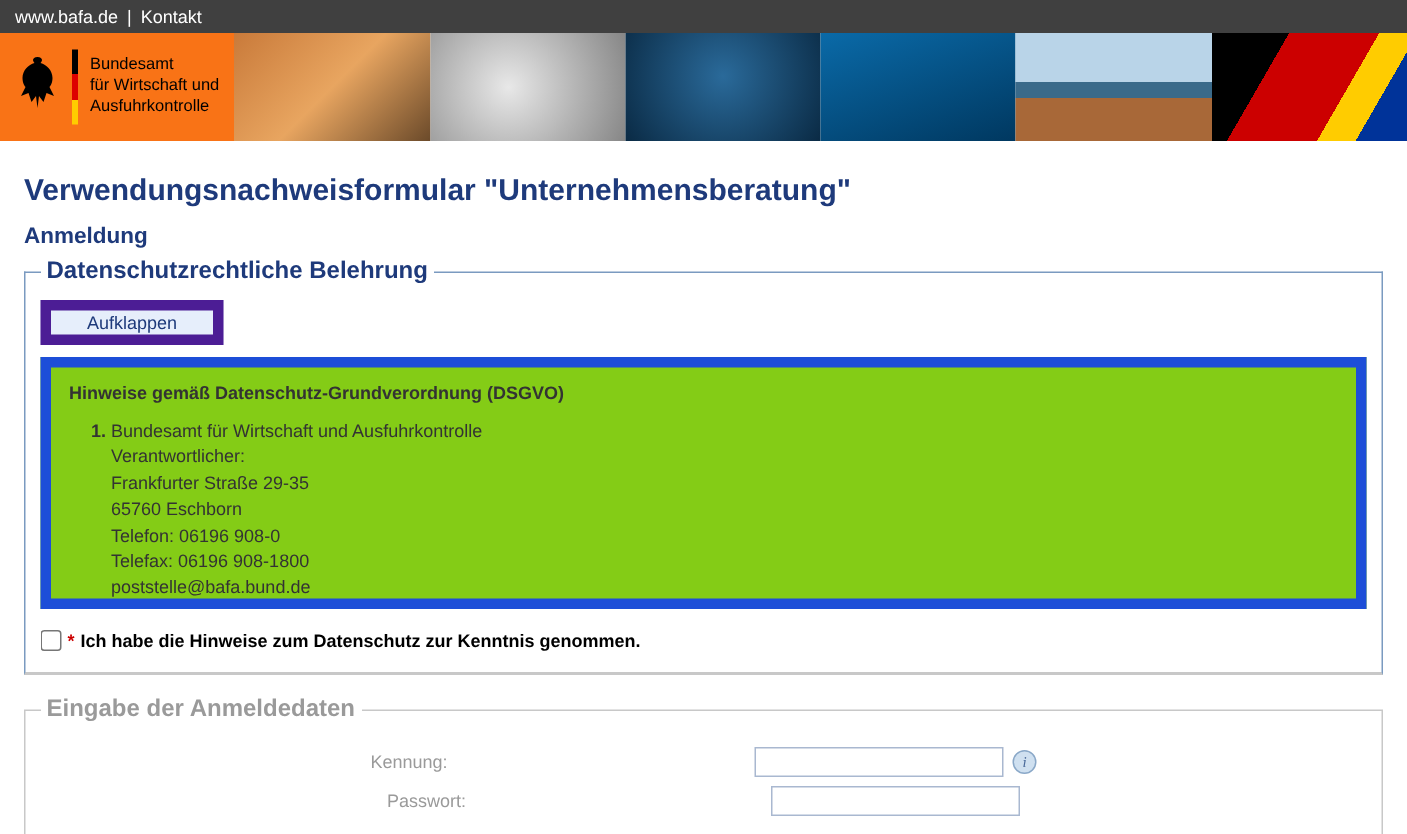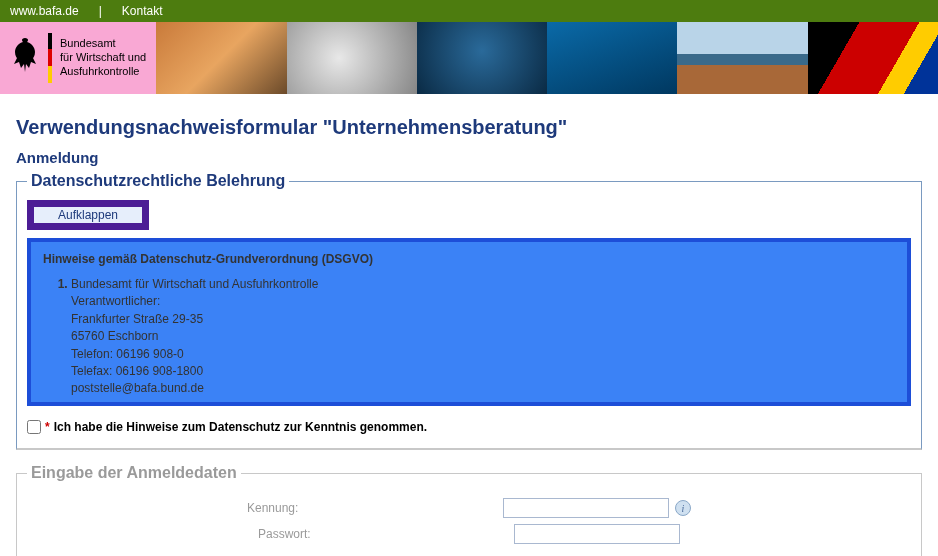--- a/index.html
+++ b/index.html
@@ -1,23 +1,23 @@
 <!DOCTYPE html>
 <html><head>
 <meta charset="utf-8">
 <style>
   * { box-sizing: border-box; margin: 0; padding: 0; }
   body { font-family: Verdana, Arial, sans-serif; font-size: 12px; color: #333; background: #fff; width: 938px; }
   
-  .top-bar { background: #4d7c0f; color: #fff; padding: 4px 10px; font-size: 12px; display: flex; align-items: center; gap: 20px; }
+  .top-bar { background: #404040; color: #fff; padding: 4px 10px; font-size: 12px; display: flex; align-items: center; gap: 6px; }
   .top-bar a { color: #fff; text-decoration: none; }
   .top-bar .sep { color: #fff; }
   
   .header-strip { display: flex; height: 72px; }
-  .logo-block { display: flex; align-items: center; padding: 0 10px; gap: 8px; background: #f9a8d4; }
+  .logo-block { display: flex; align-items: center; padding: 0 10px; gap: 8px; background: #f97316; }
   .eagle { width: 30px; height: 44px; }
   .color-bar { width: 4px; height: 50px; background: linear-gradient(to bottom, #000 0 33%, #d00 33% 67%, #fc0 67% 100%); }
   .agency-name { font-size: 11px; line-height: 1.25; color: #000; }
   .banner-images { flex: 1; display: flex; }
   .banner-img { flex: 1; }
   .bi1 { background: linear-gradient(135deg,#c97a3a,#e8a560,#6b4a2a); }
   .bi2 { background: radial-gradient(circle at 40% 50%,#e8e8e8,#868686); }
   .bi3 { background: radial-gradient(circle at 50% 40%,#2a6a9a,#0a2a44); }
   .bi4 { background: linear-gradient(160deg,#0a6aa8,#003860); }
   .bi5 { background: linear-gradient(180deg,#b9d4e8 0 45%,#3a6a8a 45% 60%,#a86838 60% 100%); }
@@ -27,21 +27,21 @@
   h1 { color: #1e3a7b; font-size: 20px; font-weight: bold; margin: 12px 0 10px; }
   h2 { color: #1e3a7b; font-size: 15px; font-weight: bold; margin: 8px 0 6px; }
   
   fieldset { border: 1px solid #7a9ac0; border-bottom: 2px solid #c8c8c8; padding: 10px 10px 14px; margin-bottom: 14px; }
   fieldset.disabled-fs { border-color: #c8c8c8; }
   legend { color: #1e3a7b; font-weight: bold; font-size: 16px; padding: 0 4px; }
   legend.disabled-lg { color: #9a9a9a; }
   
   .btn { background: #e6eefb; border: 7px solid #4c1d95; color: #1e3a7b; padding: 1px 24px; font-family: inherit; font-size: 12px; cursor: pointer; margin-bottom: 8px; }
   
-  .notice-box { background: #3b82f6; border: 4px solid #1d4ed8; padding: 10px 12px; height: 168px; overflow: hidden; }
+  .notice-box { background: #84cc16; border: 7px solid #1d4ed8; padding: 10px 12px; height: 168px; overflow: hidden; }
   .notice-title { font-weight: bold; color: #333; margin-bottom: 10px; }
   .notice-box ol { margin-left: 28px; }
   .notice-box li { font-weight: bold; margin-bottom: 6px; }
   .notice-body { font-weight: normal; margin-top: 6px; padding-left: 0; line-height: 1.45; }
   
   .consent-row { margin-top: 14px; display: flex; align-items: center; gap: 4px; }
   .consent-row input[type=checkbox] { width: 14px; height: 14px; }
   .asterisk { color: #c00; font-weight: bold; }
   .consent-label { font-weight: bold; color: #000; }
   

